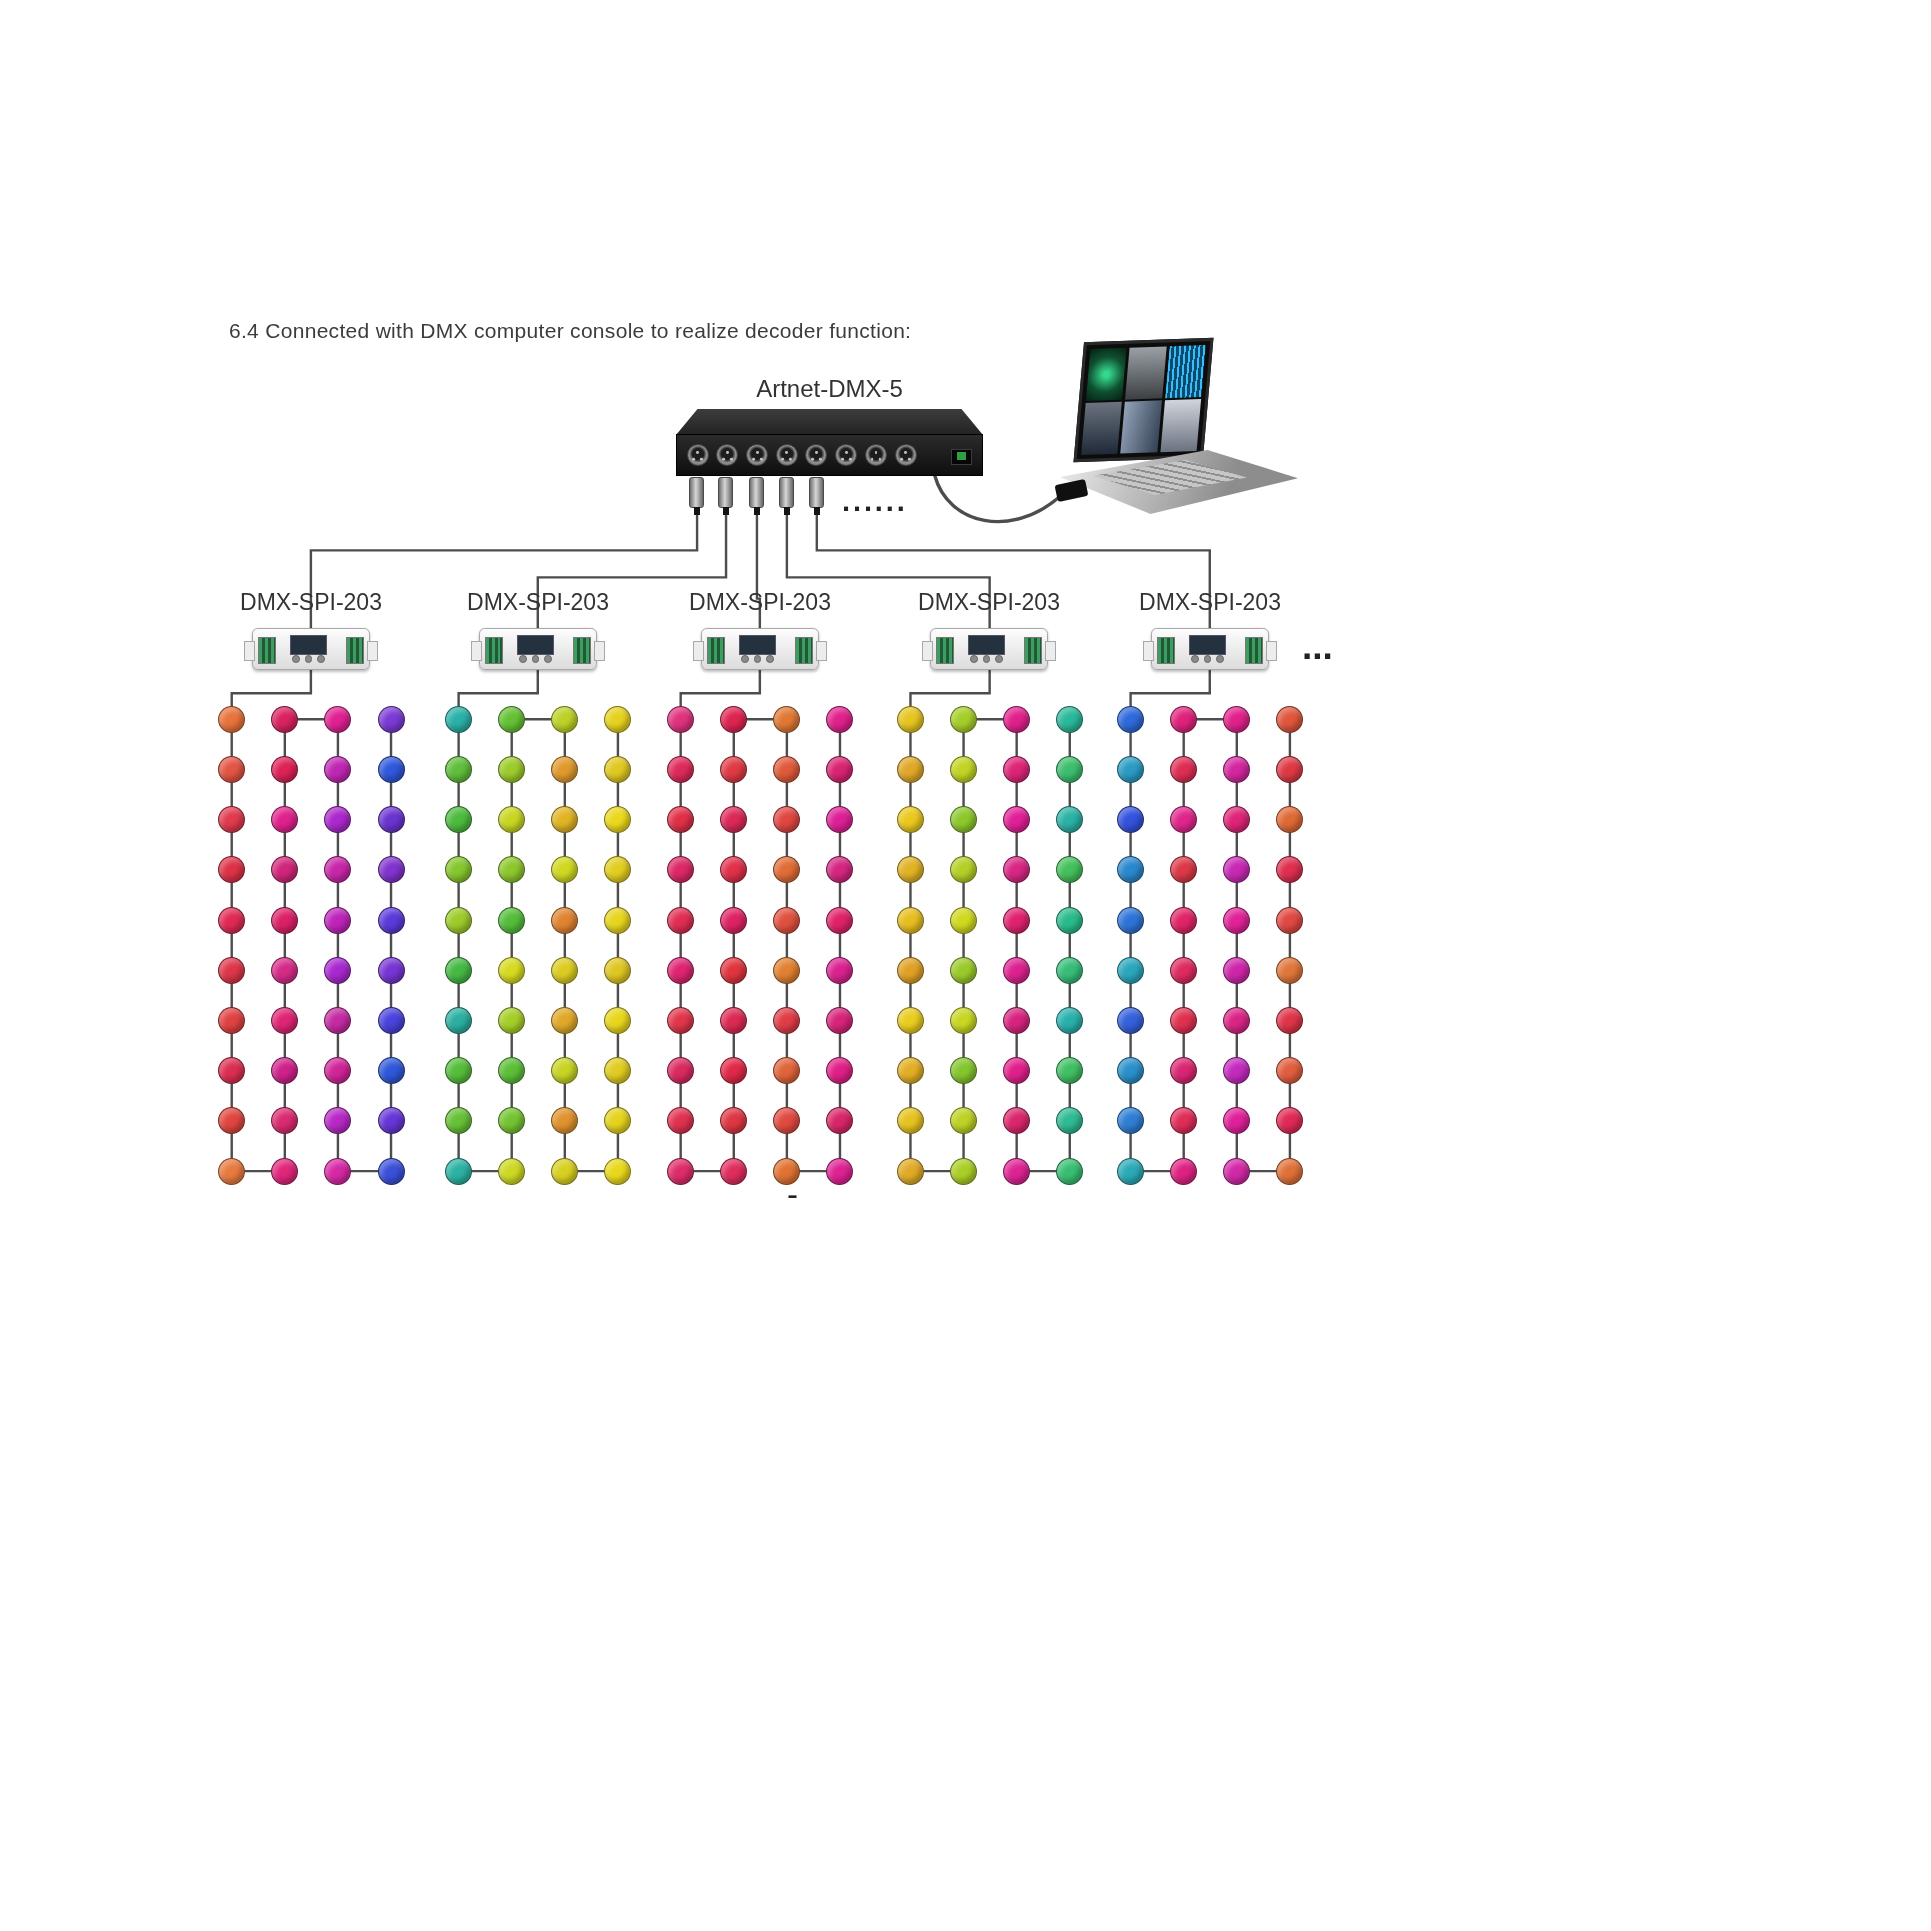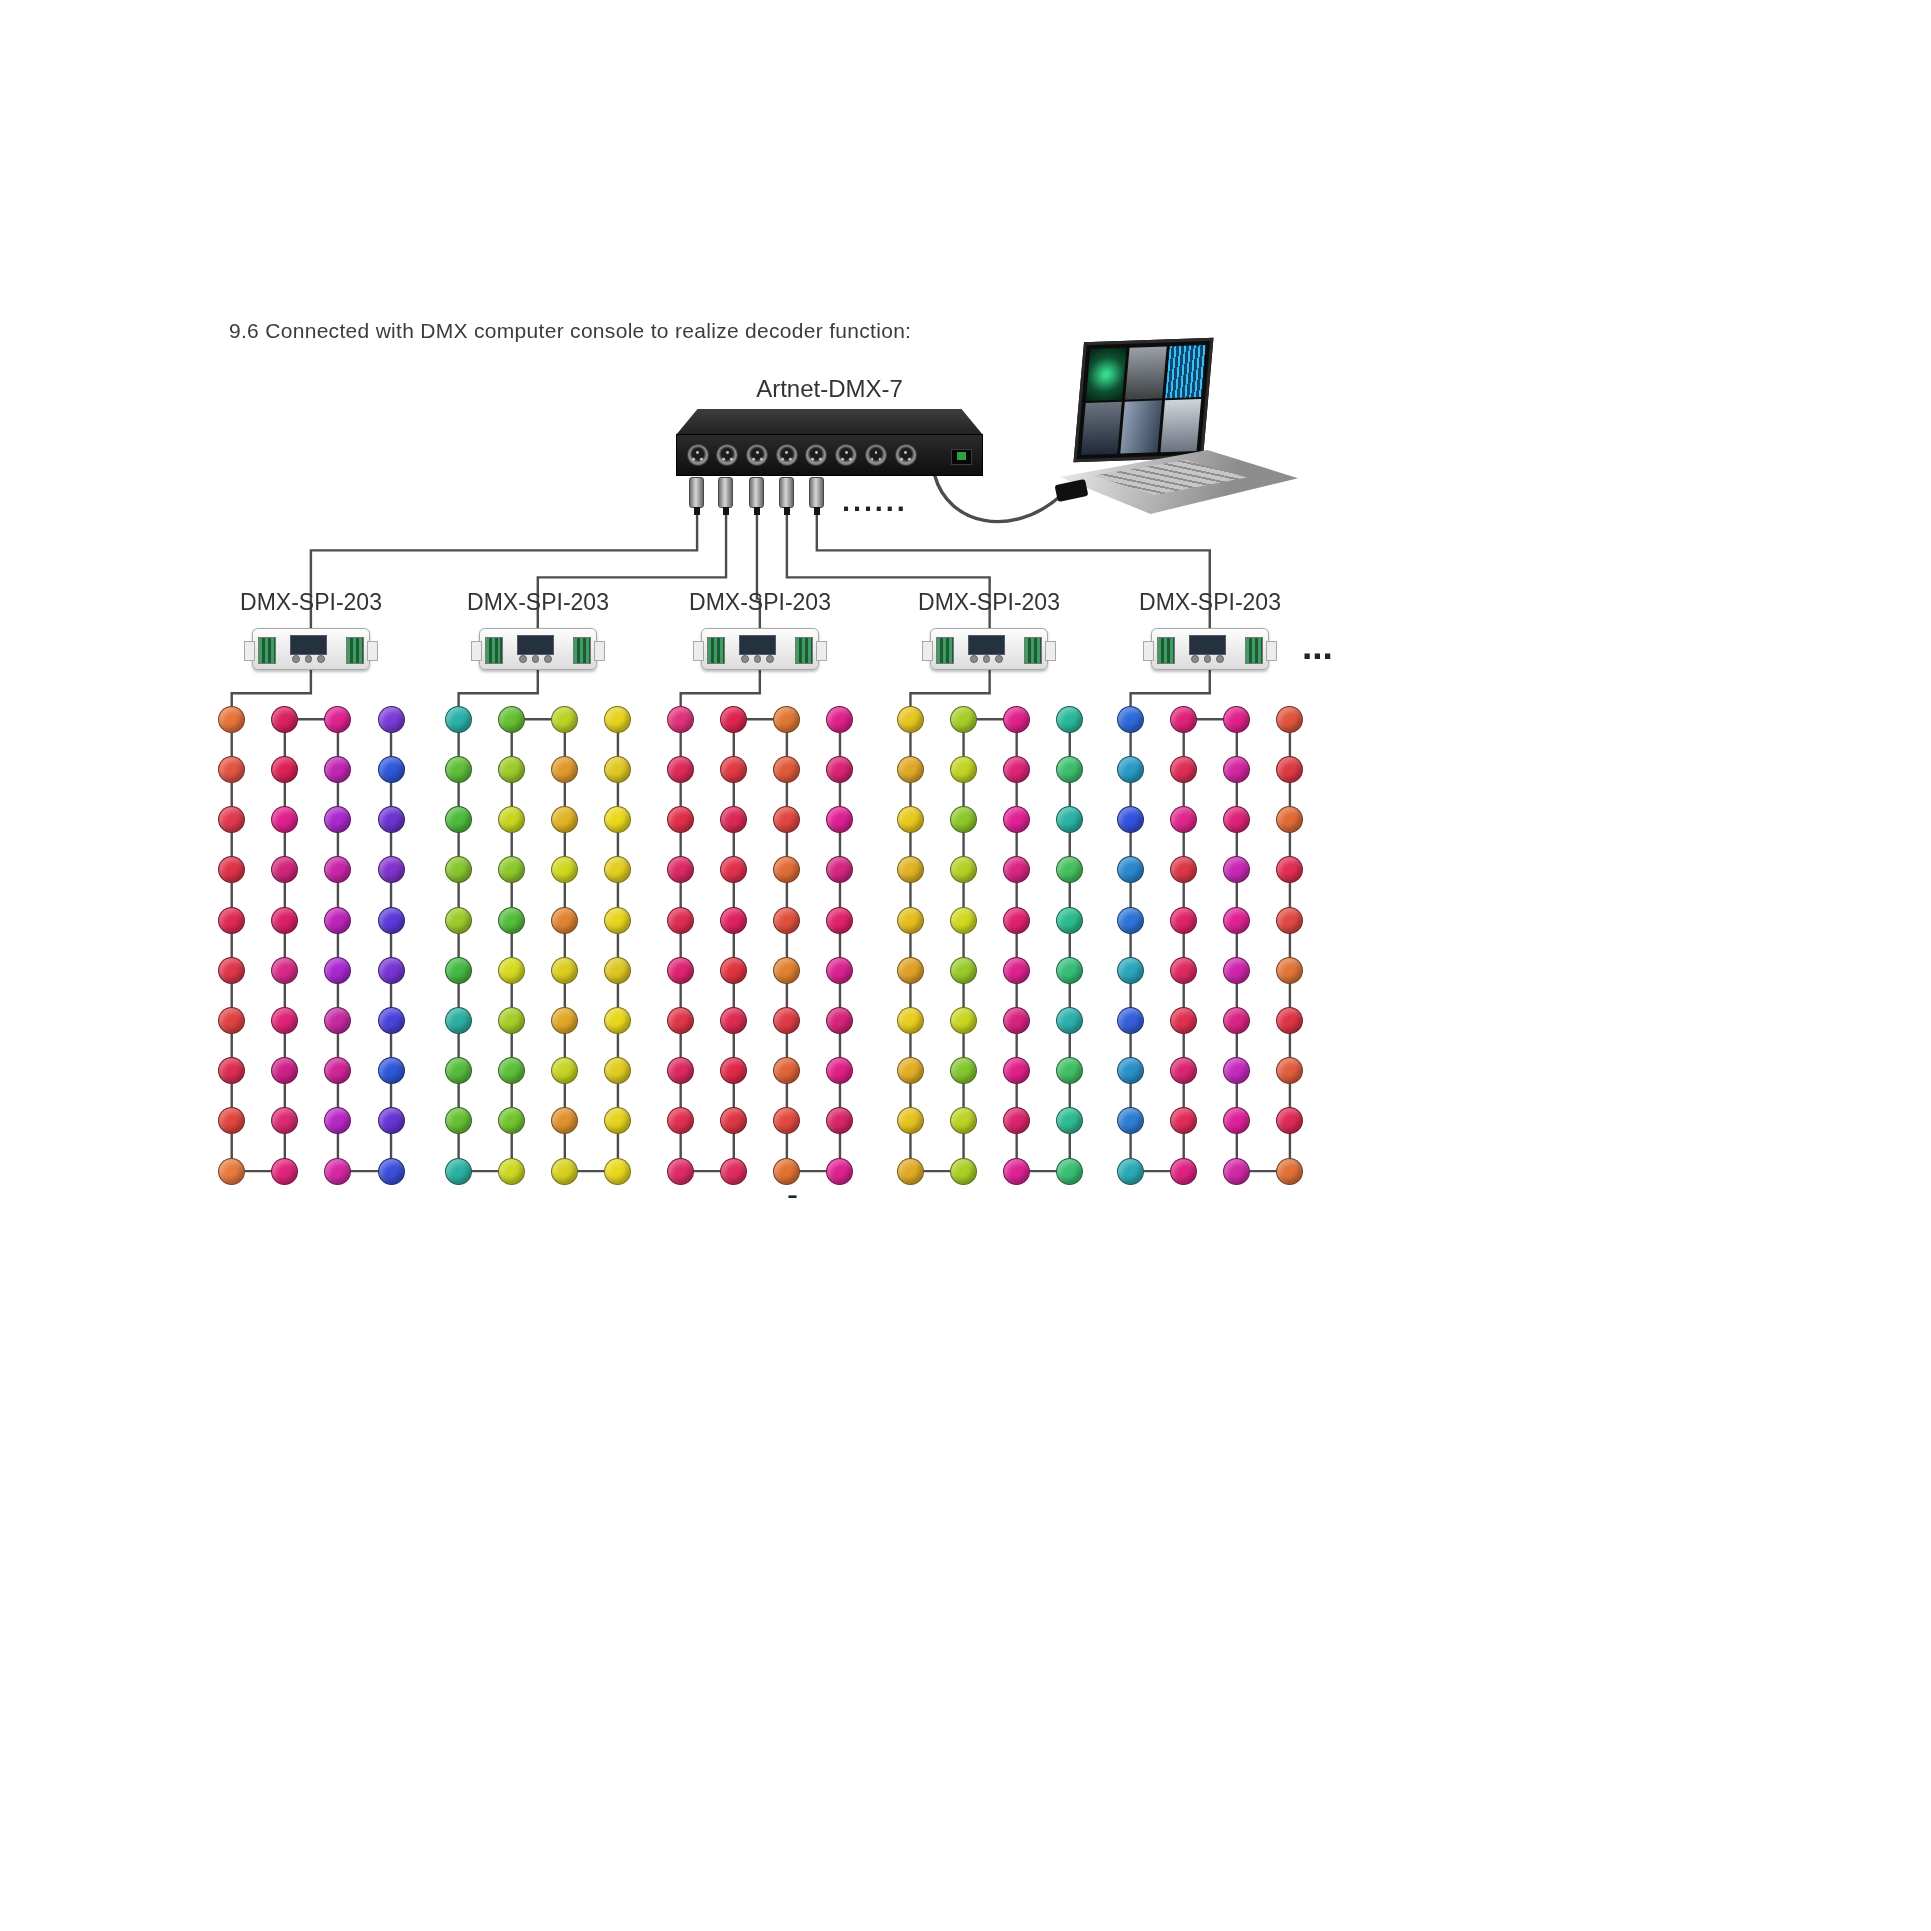--- a/index.html
+++ b/index.html
@@ -330,23 +330,23 @@
       <div class="pixel" style="left: 1276px; top: 806px; background-color: rgb(224, 106, 54);"></div>
       <div class="pixel" style="left: 1276px; top: 856px; background-color: rgb(224, 46, 80);"></div>
       <div class="pixel" style="left: 1276px; top: 907px; background-color: rgb(224, 72, 66);"></div>
       <div class="pixel" style="left: 1276px; top: 957px; background-color: rgb(224, 118, 58);"></div>
       <div class="pixel" style="left: 1276px; top: 1007px; background-color: rgb(222, 52, 72);"></div>
       <div class="pixel" style="left: 1276px; top: 1057px; background-color: rgb(224, 94, 62);"></div>
       <div class="pixel" style="left: 1276px; top: 1107px; background-color: rgb(224, 42, 86);"></div>
       <div class="pixel" style="left: 1276px; top: 1158px; background-color: rgb(224, 112, 56);"></div>
     </div>
 
-  <div class="title">9.6 Connected with DMX computer console to realize decoder function:</div>
-
-  <div class="artnet-label">Artnet-DMX-7</div>
+  <div class="title">6.4 Connected with DMX computer console to realize decoder function:</div>
+
+  <div class="artnet-label">Artnet-DMX-5</div>
   <div class="device-top"></div>
   <div class="device-front" id="device-front">
     <div class="power-conn">
         <i></i>
       </div>
   <div class="socket"></div>
       <div class="socket"></div>
       <div class="socket"></div>
       <div class="socket"></div>
       <div class="socket"></div>

